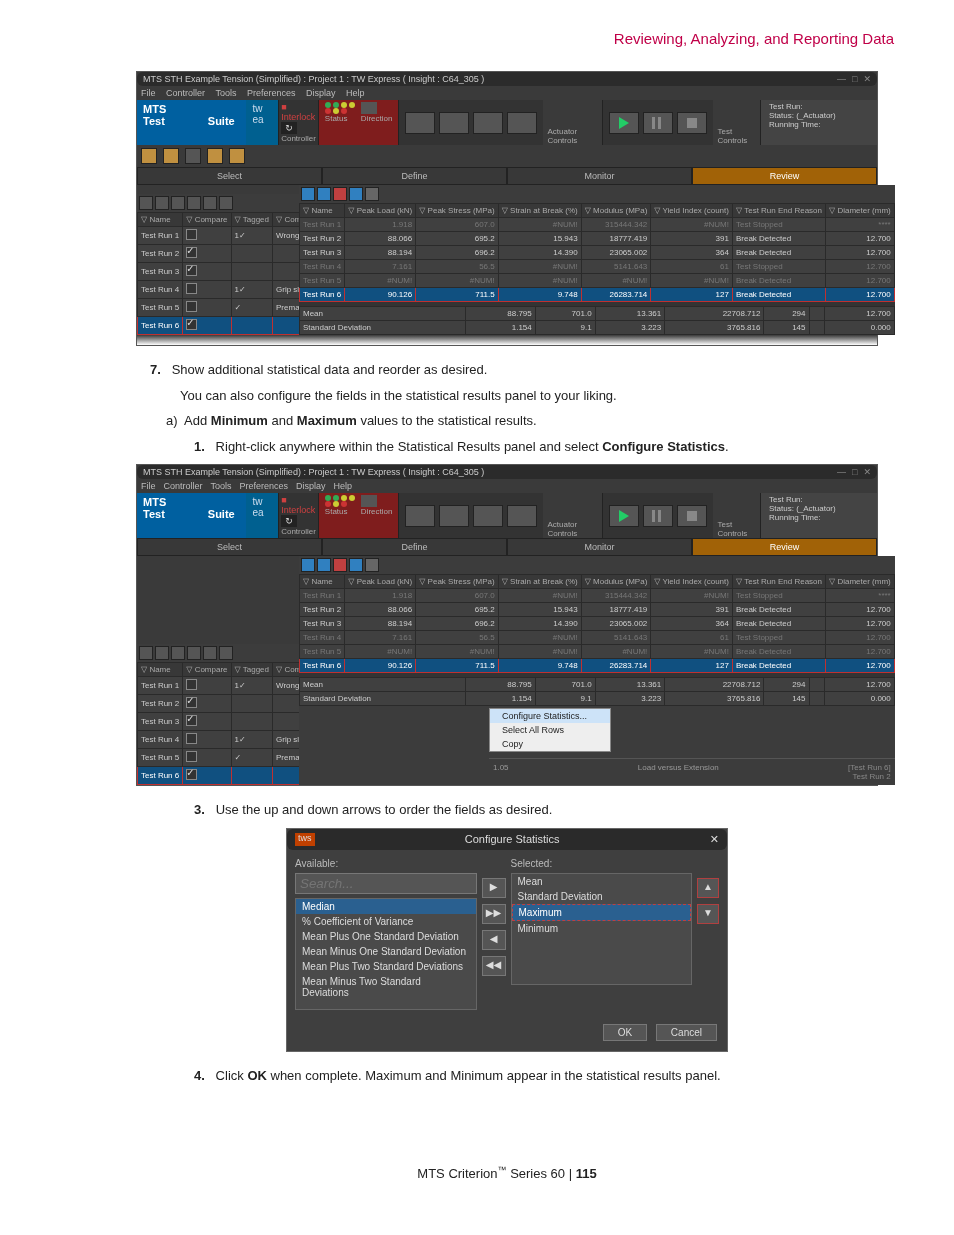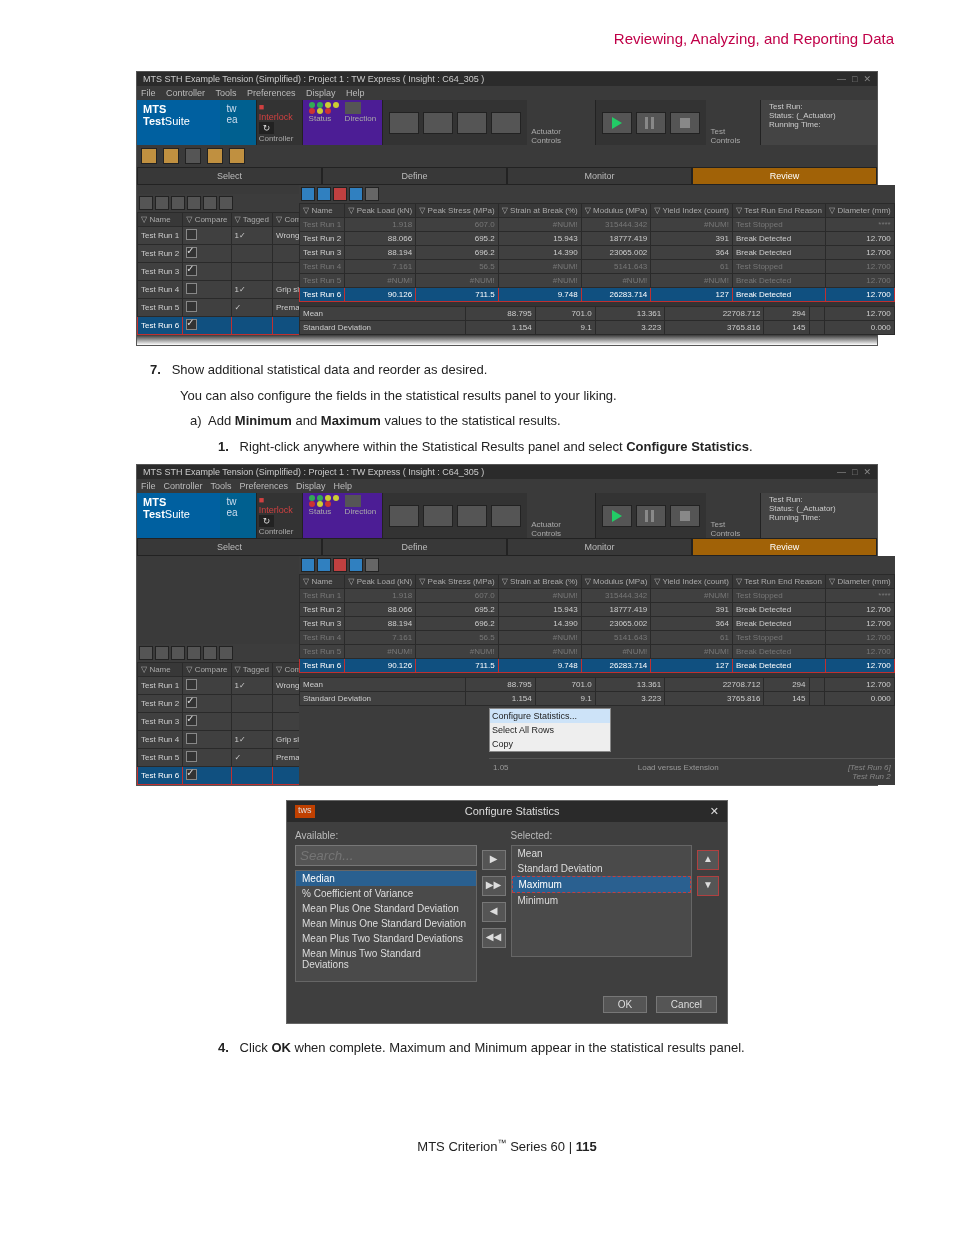--- a/index.html
+++ b/index.html
@@ -1,44 +1,44 @@
 <!DOCTYPE html>
 <html><head>
 <meta charset="utf-8">
 <style>
   body { font-family: Arial, sans-serif; font-size: 13px; color: #222; margin: 0; padding: 30px 60px 40px 120px; background: #fff; }
   .header-right { text-align: right; color: #c00048; font-size: 15px; margin-bottom: 24px; }
   .step-list { margin-left: 30px; }
   .step-list .num { display:inline-block; width:18px; font-weight:normal; }
   .step-list .bold-num { font-weight:bold; }
   .step-list p { margin: 6px 0; line-height: 1.5; }
-  .sub-list { margin-left: 40px; }
+  .sub-list { margin-left: 16px; }
   .sub-sub-list { margin-left: 28px; }
   strong { font-weight: bold; }
   .footer { text-align: center; margin-top: 80px; font-size: 13px; }
   .footer .tm { font-size: 9px; vertical-align: super; }
 
   
   .app-window { border:1px solid #555; font-size:9px; color:#ddd; background:#3a3a3a; margin:8px auto 14px auto; position:relative; }
   .app-window.wide { width:740px; }
-  .titlebar { background:#2b2b2b; color:#ccc; padding:2px 6px; font-size:9px; display:flex; justify-content:space-between; }
+  .titlebar { background:#2b2b2b; color:#ccc; padding:2px 6px; font-size:9px; display:flex; justify-content:space-between;border-radius:6px; }
   .titlebar .controls span { margin-left:6px; color:#888; }
   .menubar { background:#3a3a3a; color:#bbb; padding:2px 4px; font-size:9px; }
   .menubar span { margin-right:8px; }
   .brandrow { display:flex; align-items:stretch; }
   .brand { background:#0060a0; color:#fff; padding:3px 6px; font-weight:bold; font-size:11px; }
-  .brand .thin { font-weight:normal; }
+  .brand .thin { font-weight:bold;margin-left:43px; }
   .twea { background:#006090; color:#cde; padding:3px 6px; font-size:10px; }
   .iconrow { background:#3a3a3a; padding:3px 4px; flex:1; display:flex; gap:6px; align-items:center; }
   .ico { width:14px; height:14px; background:#c09040; border:1px solid #222; }
   .ico.grey { background:#555; }
   .interlock-region { background:#333; padding:2px 2px; border-left:1px solid #222; }
   .interlock-region .lbl { color:#d04040; font-size:9px; }
   .interlock-region .btn-reset { background:#222; padding:1px 4px; display:inline-block; }
-  .status-region { background:#4c1d95; padding:2px 6px; border-left:1px solid #222; display:flex; gap:6px; }
+  .status-region { background:#7f1d1d; padding:2px 6px; border-left:1px solid #222; display:flex; gap:6px; }
   .led-row { display:flex; gap:2px; }
   .led { width:6px; height:6px; border-radius:50%; }
   .led.g { background:#3a5; } .led.y{background:#cc3;} .led.r{background:#c33;}
   .panel-label { color:#aaa; font-size:8px; }
   .ctrl-region { background:#333; border-left:1px solid #222; padding:2px 6px; display:flex; gap:4px; align-items:center; }
   .big-btn { width:28px; height:20px; background:#555; border:1px solid #222; position:relative; }
   .big-btn.play::after { content:""; position:absolute; left:9px; top:4px; border-left:10px solid #2c6; border-top:6px solid transparent; border-bottom:6px solid transparent; }
   .big-btn.pause::after { content:""; position:absolute; left:8px; top:4px; width:3px; height:12px; background:#888; box-shadow:6px 0 #888; }
   .big-btn.stop::after { content:""; position:absolute; left:9px; top:5px; width:10px; height:10px; background:#888; }
   .info-panel { background:#444; color:#ccc; padding:2px 8px; font-size:8px; border-left:1px solid #222; min-width:100px; }
@@ -58,24 +58,24 @@
   .right-panel { flex:1; background:#3c3c3c; }
   .right-panel .toolbar { padding:2px; display:flex; gap:2px; }
   .right-panel .toolbar .t { width:12px; height:12px; border:1px solid #222; }
   .t.blue{background:#3080c0;} .t.red{background:#c04040;} .t.grey{background:#666;}
   tr.hl td { background:#105080 !important; color:#fff; border:1px solid #c03030; }
   tr.dim td { color:#777; }
   .stats-sep { height:4px; background:#333; }
   .torn-edge { height:10px; background: linear-gradient(#3a3a3a,#fff); }
 
   .context-menu { position:relative; margin:2px 0 6px 190px; width:120px; background:#eee; border:1px solid #888; font-size:9px; color:#222; }
-  .context-menu div { padding:2px 2px; }
+  .context-menu div { padding:2px 12px; }
   .context-menu .active { background:#cde3f8; }
   .chart-stub { margin-left:190px; padding:4px; font-size:8px; color:#999; border-top:1px solid #555; display:flex; justify-content:space-between; }
-  .chart-stub .legend { text-align:right; color:#888;font-style:italic; }
+  .chart-stub .legend { text-align:right; color:#888; }
 
   
   .dialog { width:440px; margin:8px auto 14px auto; border:1px solid #666; background:#3f3f3f; color:#ddd; font-size:10px; }
   .dialog .titlebar { background:#2a2a2a; color:#ddd; padding:4px 8px; display:flex; justify-content:space-between; font-size:11px; }
   .dialog .body { display:flex; padding:8px; gap:5px; }
   .dialog .col { flex:1; }
   .dialog .col-label { color:#bbb; margin-bottom:4px; }
   .dialog .search { width:100%; background:#555; border:1px solid #777; color:#aaa; font-style:italic; padding:2px 4px; box-sizing:border-box; }
   .dialog .listbox { background:#4a4a4a; border:1px solid #666; margin-top:4px; min-height:110px; }
   .dialog .listbox div { padding:2px 6px; }
@@ -579,20 +579,21 @@
         <span>Load versus Extension</span>
         <span class="legend"><span>[Test Run 6]</span><br><span>Test Run 2</span></span>
       </div>
     </div>
   </div>
 </div>
 
 <div class="step-list">
     <div class="sub-list">
       <div class="sub-sub-list">
+  <p><span class="num bold-num">3.</span> <span>Use the up and down arrows to order the fields as desired.</span></p>
 </div>
     </div>
   </div>
 
 <div class="dialog">
   <div class="titlebar">
       <span style="font-size:9px;background:#c04000;padding:0 3px">tws</span>
       <span>Configure Statistics</span>
       <span>✕</span>
     </div>

